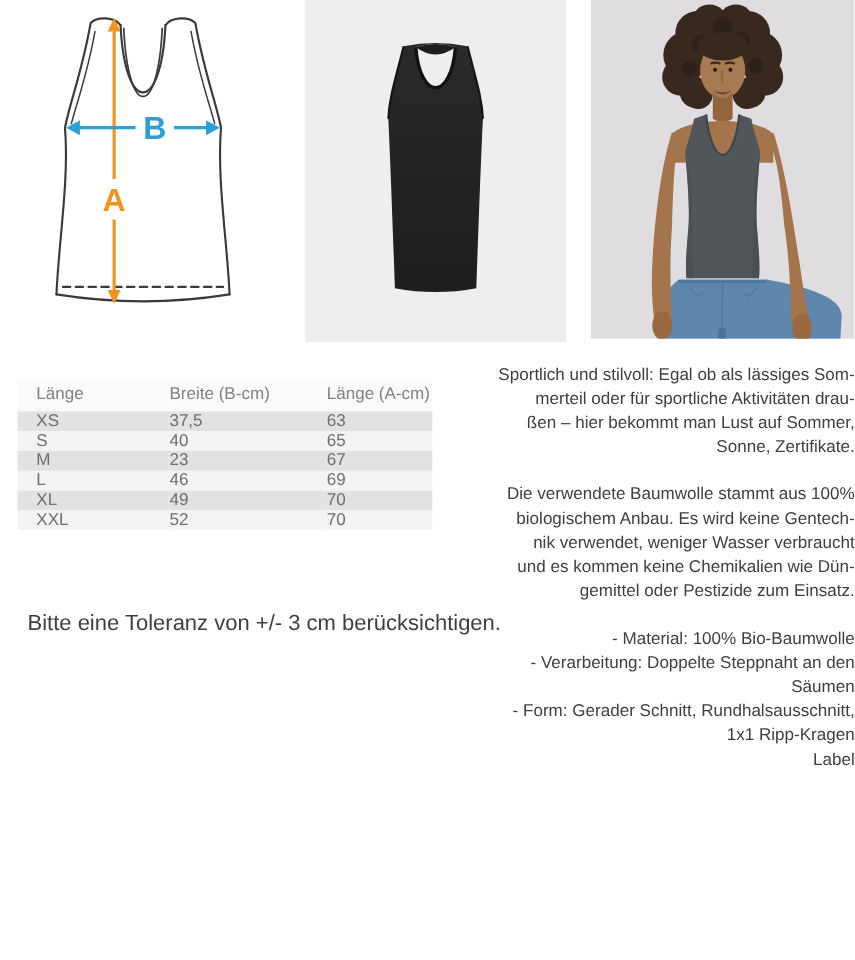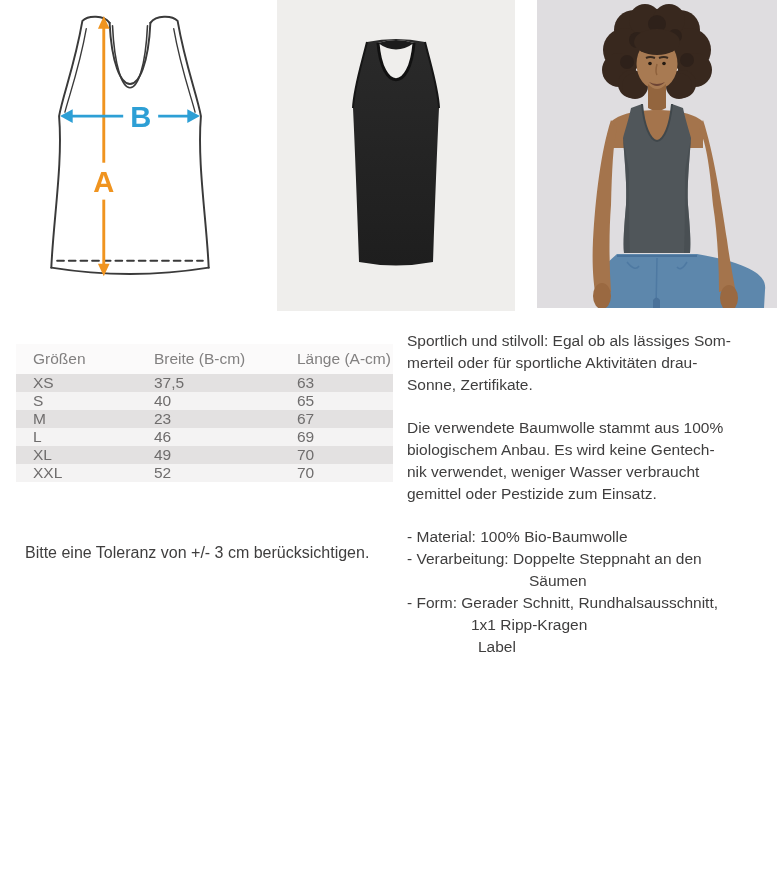--- a/index.html
+++ b/index.html
@@ -32,30 +32,30 @@
     height:30px;background:var(--header_bg);color:var(--table_header_text);
     font-weight:400;text-align:left;padding:0;
   }
   .size-table td{height:16px;color:var(--table_text);padding:0;}
   .size-table th:nth-child(1),.size-table td:nth-child(1){width:121px;padding-left:17px;}
   .size-table th:nth-child(2),.size-table td:nth-child(2){width:143px;}
   .size-table tbody tr:nth-child(odd){background:var(--stripe_dark);}
   .size-table tbody tr:nth-child(even){background:var(--stripe_light);}
   
   .tolerance{
-    position:absolute;left:25px;top:544px;font-size:16px;color:var(--text_dark);
+    position:absolute;left:25px;top:556px;font-size:20px;color:var(--text_dark);
     white-space:nowrap;
   }
   
   .description{
     position:absolute;left:407px;top:330px;width:370px;
     font-size:15.5px;line-height:22px;color:var(--text_dark);
   }
   .description .para{margin:0 0 21px 0;}
-  .description .line{white-space:nowrap;}
+  .description .line{white-space:nowrap;text-align:right;}
 </style>
 </head>
 <body>
 
 <div class="page">
 
   <div class="diagram">
     <svg viewBox="0 0 210 300">
 
       <path fill="#ffffff" d="M56,14 C62,8 78,8 84,16 L126,16 C132,8 148,8 154,14 C162,60 174,90 178,112 C174,160 184,220 186,268 Q105,281 24,268 C26,220 36,160 32,112 C44,85 50,55 56,14 Z"></path>
@@ -162,21 +162,21 @@
       <path fill="#A4744C" d="M166,120 C176,150 184,200 190,240 C193,262 196,276 198,288 L182,292 C182,262 180,230 176,205 C173,170 170,145 162,128 Z"></path>
       <ellipse cx="65" cy="296" rx="9" ry="13" fill="#9A6941"></ellipse>
       <ellipse cx="192" cy="298" rx="9" ry="13" fill="#9A6941"></ellipse>
       <rect x="0" y="308" width="240" height="3" fill="#ffffff"></rect>
     </svg>
   </div>
 
   <table class="size-table">
     <thead>
       <tr>
-          <th>Größen</th>
+          <th>Länge</th>
           <th>Breite (B-cm)</th>
           <th>Länge (A-cm)</th>
         </tr>
     </thead>
     <tbody>
         <tr>
           <td>XS</td>
           <td>37,5</td>
           <td>63</td>
         </tr>
@@ -207,26 +207,28 @@
         </tr>
       </tbody>
   </table>
 
   <div class="tolerance">Bitte eine Toleranz von +/- 3 cm berücksichtigen.</div>
 
   <div class="description">
       <div class="para">
         <div class="line">Sportlich und stilvoll: Egal ob als lässiges Som-</div>
         <div class="line">merteil oder für sportliche Aktivitäten drau-</div>
+        <div class="line">ßen – hier bekommt man Lust auf Sommer,</div>
         <div class="line">Sonne, Zertifikate.</div>
       </div>
       <div class="para">
         <div class="line">Die verwendete Baumwolle stammt aus 100%</div>
         <div class="line">biologischem Anbau. Es wird keine Gentech-</div>
         <div class="line">nik verwendet, weniger Wasser verbraucht</div>
+        <div class="line">und es kommen keine Chemikalien wie Dün-</div>
         <div class="line">gemittel oder Pestizide zum Einsatz.</div>
       </div>
       <div class="para">
         <div class="line">- Material: 100% Bio-Baumwolle</div>
         <div class="line">- Verarbeitung: Doppelte Steppnaht an den</div>
         <div class="line" style="padding-left: 122px;">Säumen</div>
         <div class="line">- Form: Gerader Schnitt, Rundhalsausschnitt,</div>
         <div class="line" style="padding-left: 64px;">1x1 Ripp-Kragen</div>
         <div class="line" style="padding-left: 71px;">Label</div>
       </div>

